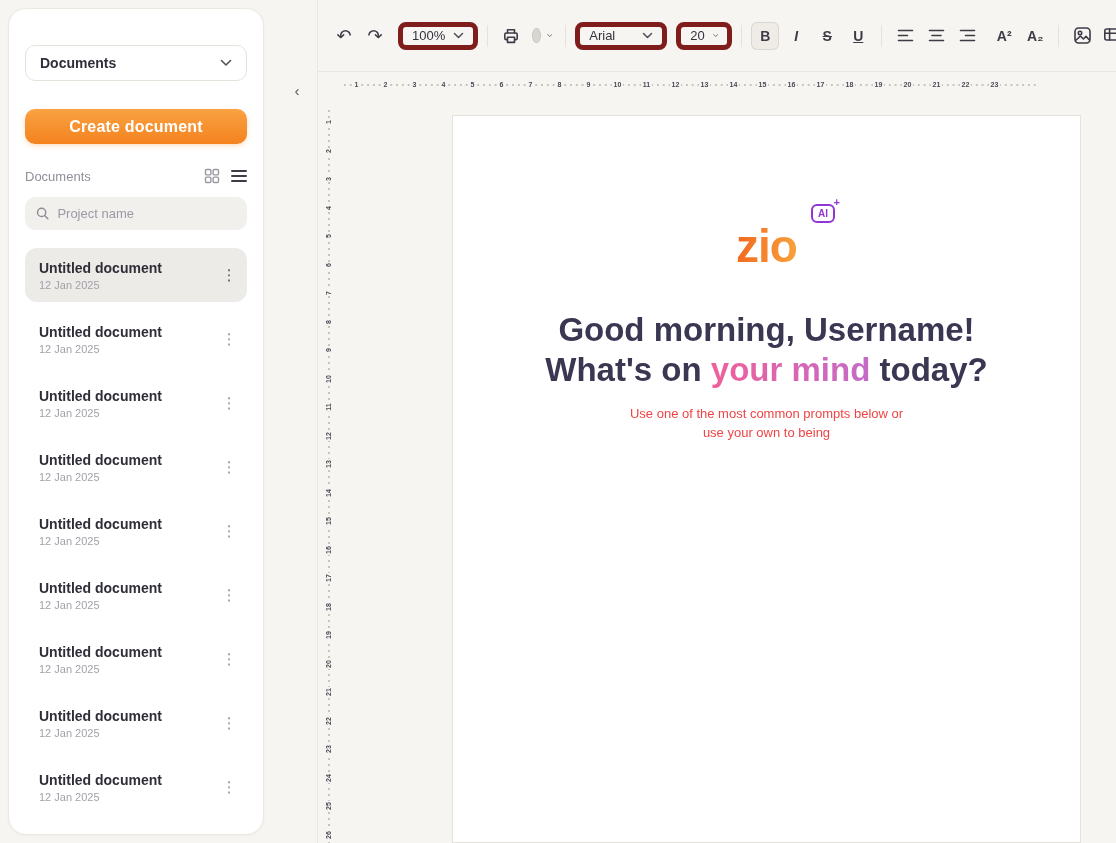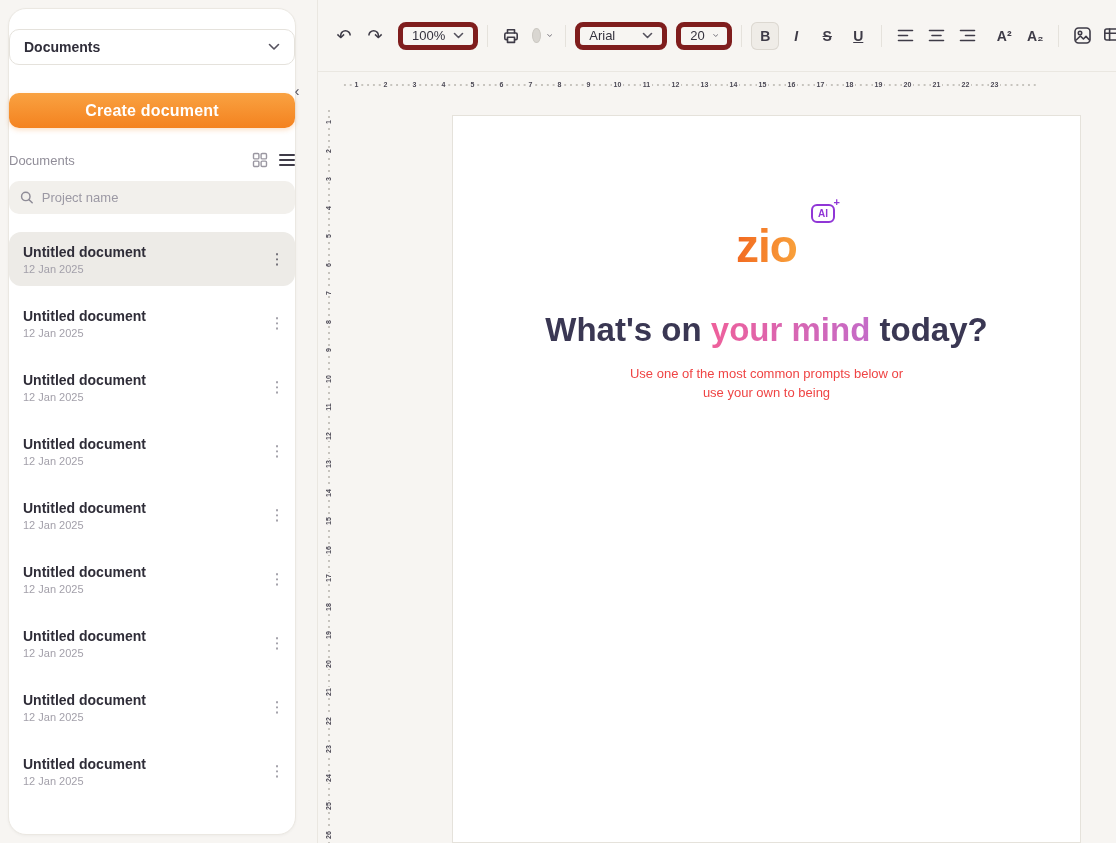--- a/index.html
+++ b/index.html
@@ -1,23 +1,23 @@
 <!DOCTYPE html>
 <html><head>
 <meta charset="utf-8">
 <style>
   * { margin:0; padding:0; box-sizing:border-box; }
   html,body { width:1116px; height:843px; overflow:hidden; background:#f7f5f2;
               font-family:"Liberation Sans", sans-serif; }
   .app { position:relative; width:1116px; height:843px; }
 
   
-  .sidebar { position:absolute; left:8px; top:8px; width:288px; height:827px;
+  .sidebar { position:absolute; left:8px; top:8px; width:256px; height:827px;
              background:#fff; border:1px solid #ebe8e2; border-radius:18px;
-             box-shadow:0 1px 3px rgba(0,0,0,.04); }
+             padding:16px; box-shadow:0 1px 3px rgba(0,0,0,.04); }
   .ws-select { margin-top:20px; height:36px; border:1px solid #e5e2dc; border-radius:10px;
                display:flex; align-items:center; justify-content:space-between;
                padding:0 14px; cursor:pointer; background:#fff; }
   .ws-label { font-size:14px; color:#302e3a; font-weight:600; }
   .create-btn { margin-top:28px; width:100%; height:35px; border:none; border-radius:10px;
                 background:linear-gradient(180deg,#F9A242,#F4821F); color:#fff;
                 font-size:16px; font-weight:700; font-family:inherit; cursor:pointer;
                 letter-spacing:.2px; box-shadow:0 2px 5px rgba(244,130,31,.25); }
   .list-header { margin-top:24px; display:flex; align-items:center; }
   .list-header-label { font-size:13px; color:#918e99; flex:1; }
@@ -528,20 +528,21 @@
 
         <span class="logo-wrap">
           <span class="logo-text">zio</span>
           <span class="ai-badge">
             <span>AI</span>
             <span class="ai-plus">+</span>
           </span>
         </span>
 
         <div class="greet">
+          <div>Good morning, Username!</div>
           <div><span>What's on </span><span class="hl">your mind</span><span> today?</span></div>
         </div>
 
         <div class="subtitle">
           <div>Use one of the most common prompts below or</div>
           <div>use your own to being</div>
         </div>
 
       </div>
     </div>

